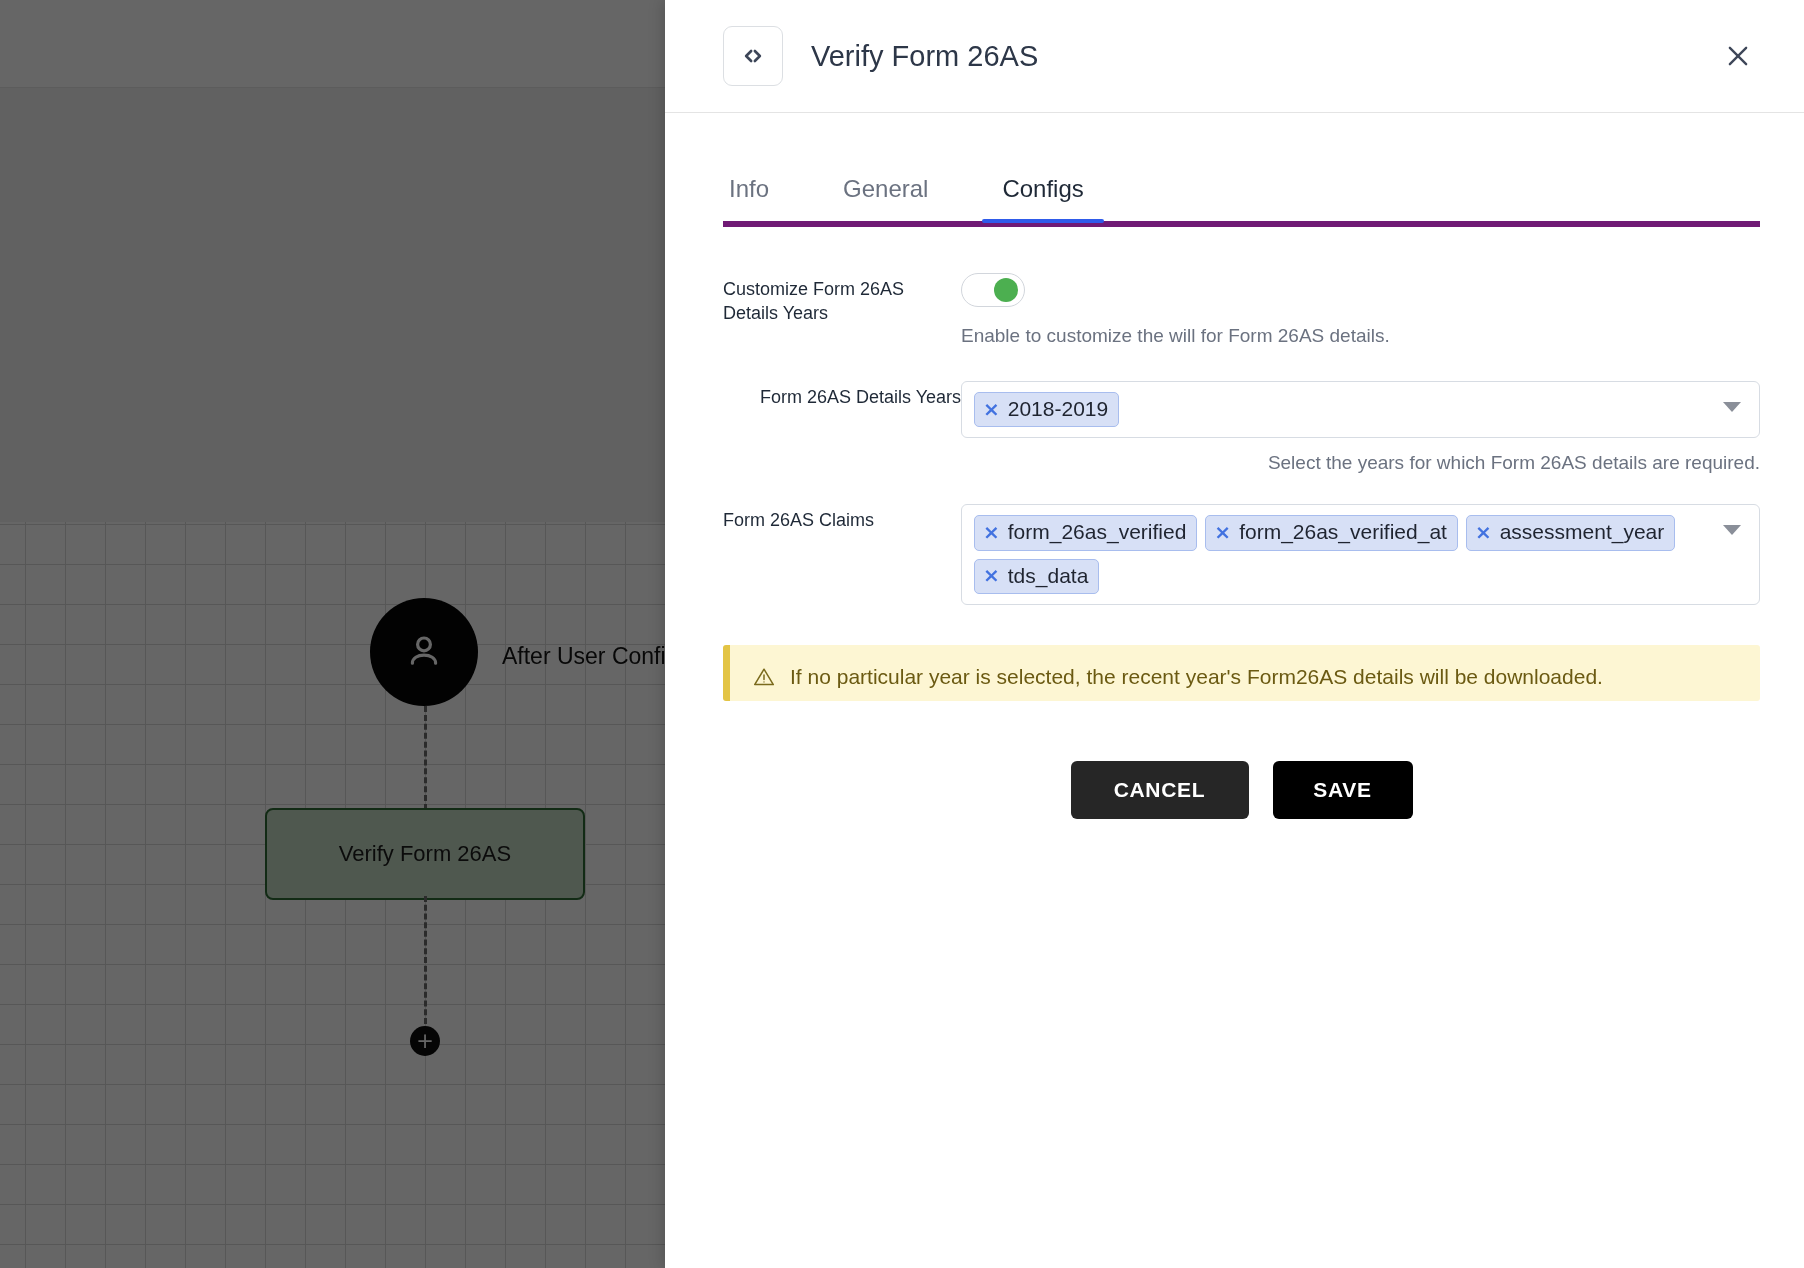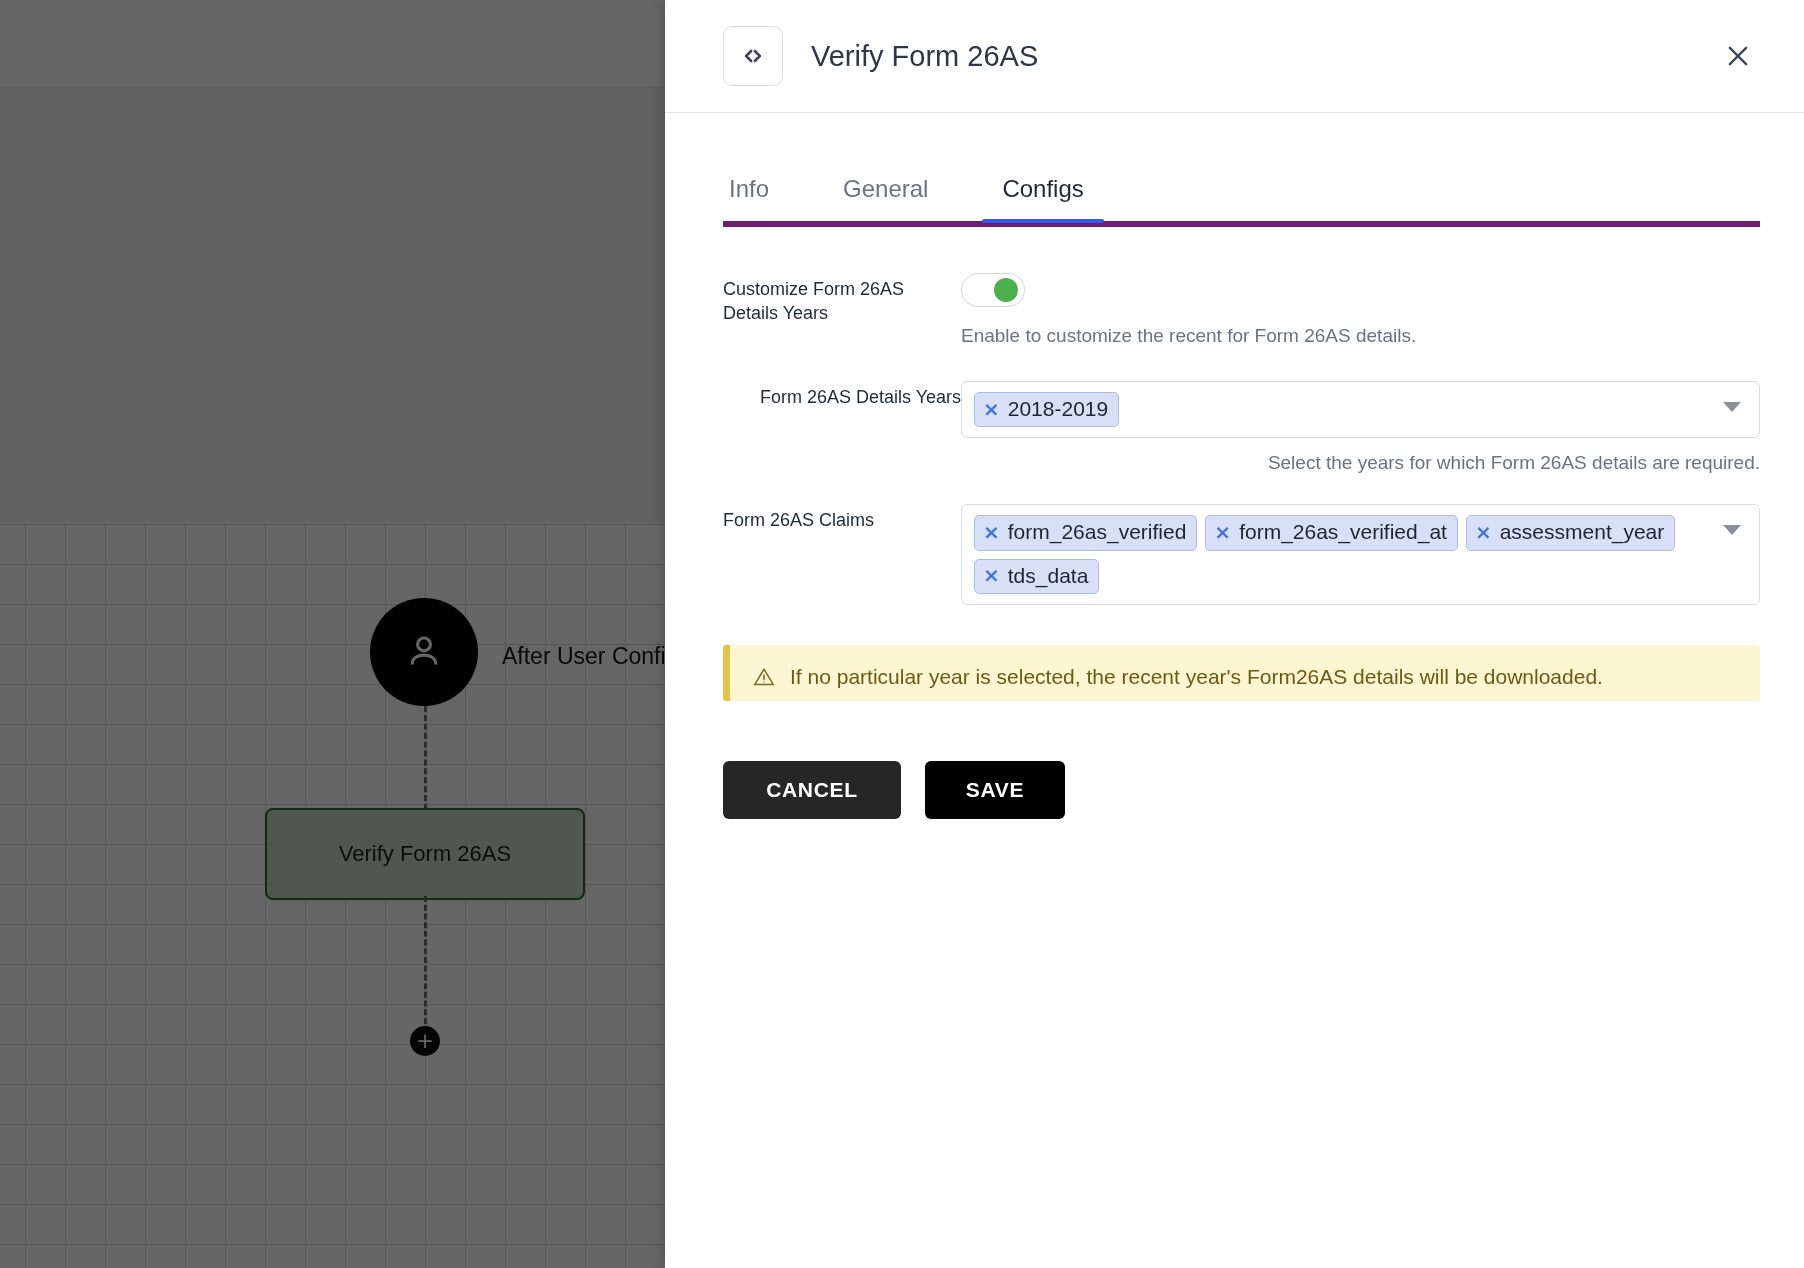--- a/index.html
+++ b/index.html
@@ -323,21 +323,21 @@
     align-items: center;
     gap: 14px;
     font-size: 21px;
     color: #6b5a12;
   }
   .warn-icon { flex: 0 0 auto; display: flex; }
 
   
   .actions {
     display: flex;
-    justify-content: flex-start;
+    justify-content: center;
     gap: 24px;
     margin-top: 60px;
   }
   .btn {
     border: none;
     border-radius: 6px;
     font-size: 21px;
     letter-spacing: 0.7px;
     font-weight: bold;
     padding: 0 36px;
@@ -407,21 +407,21 @@
       </div>
 
       <div class="form-rows">
 
         <div class="row">
           <div class="row-label">Customize Form 26AS Details Years</div>
           <div class="row-control">
             <div class="toggle">
               <div class="knob"></div>
             </div>
-            <div class="helper">Enable to customize the recent for Form 26AS details.</div>
+            <div class="helper">Enable to customize the will for Form 26AS details.</div>
           </div>
         </div>
 
         <div class="row" style="margin-top:34px;text-align:right;">
           <div class="row-label">Form 26AS Details Years</div>
           <div class="row-control">
             <div class="multiselect">
               <div class="chips">
                 <span class="chip">
                   <span class="chip-x">×</span>

